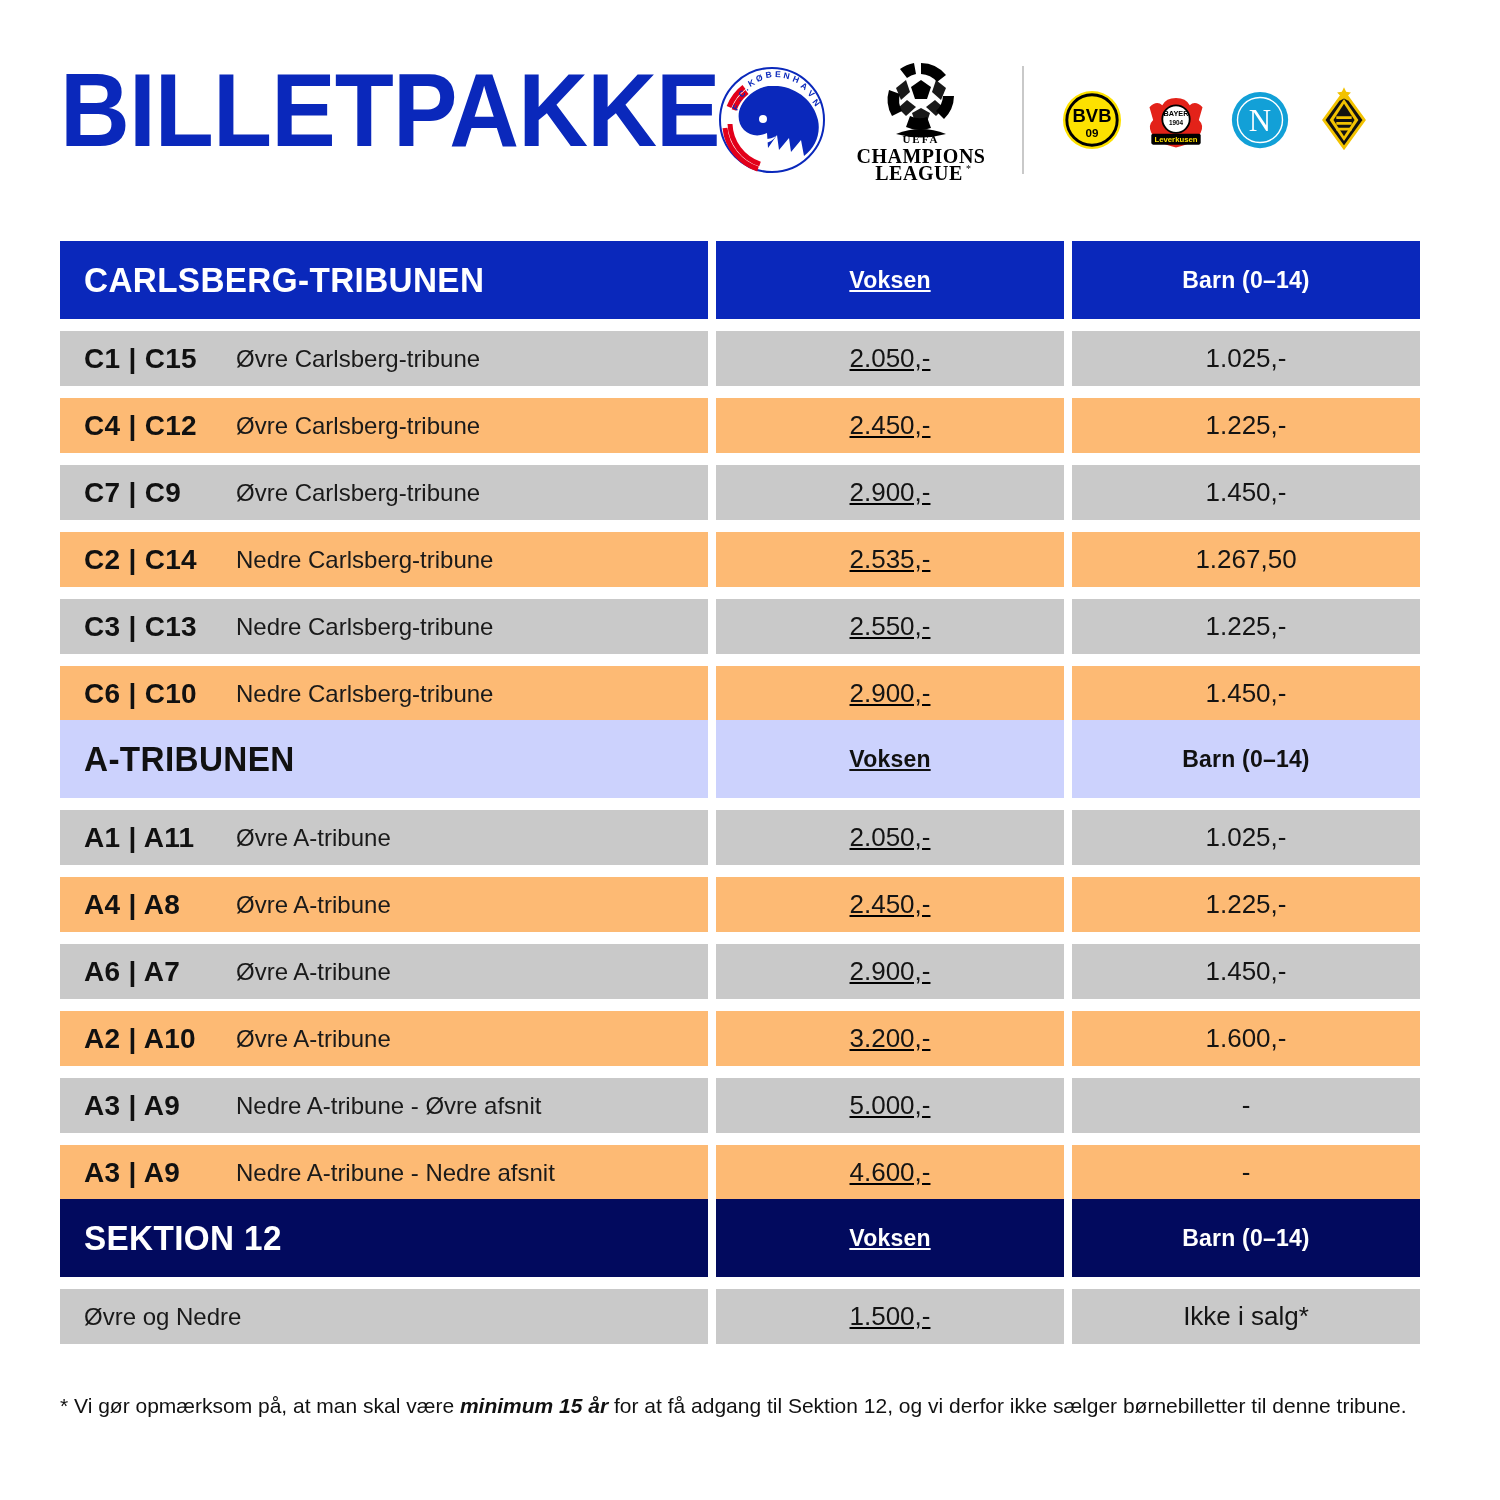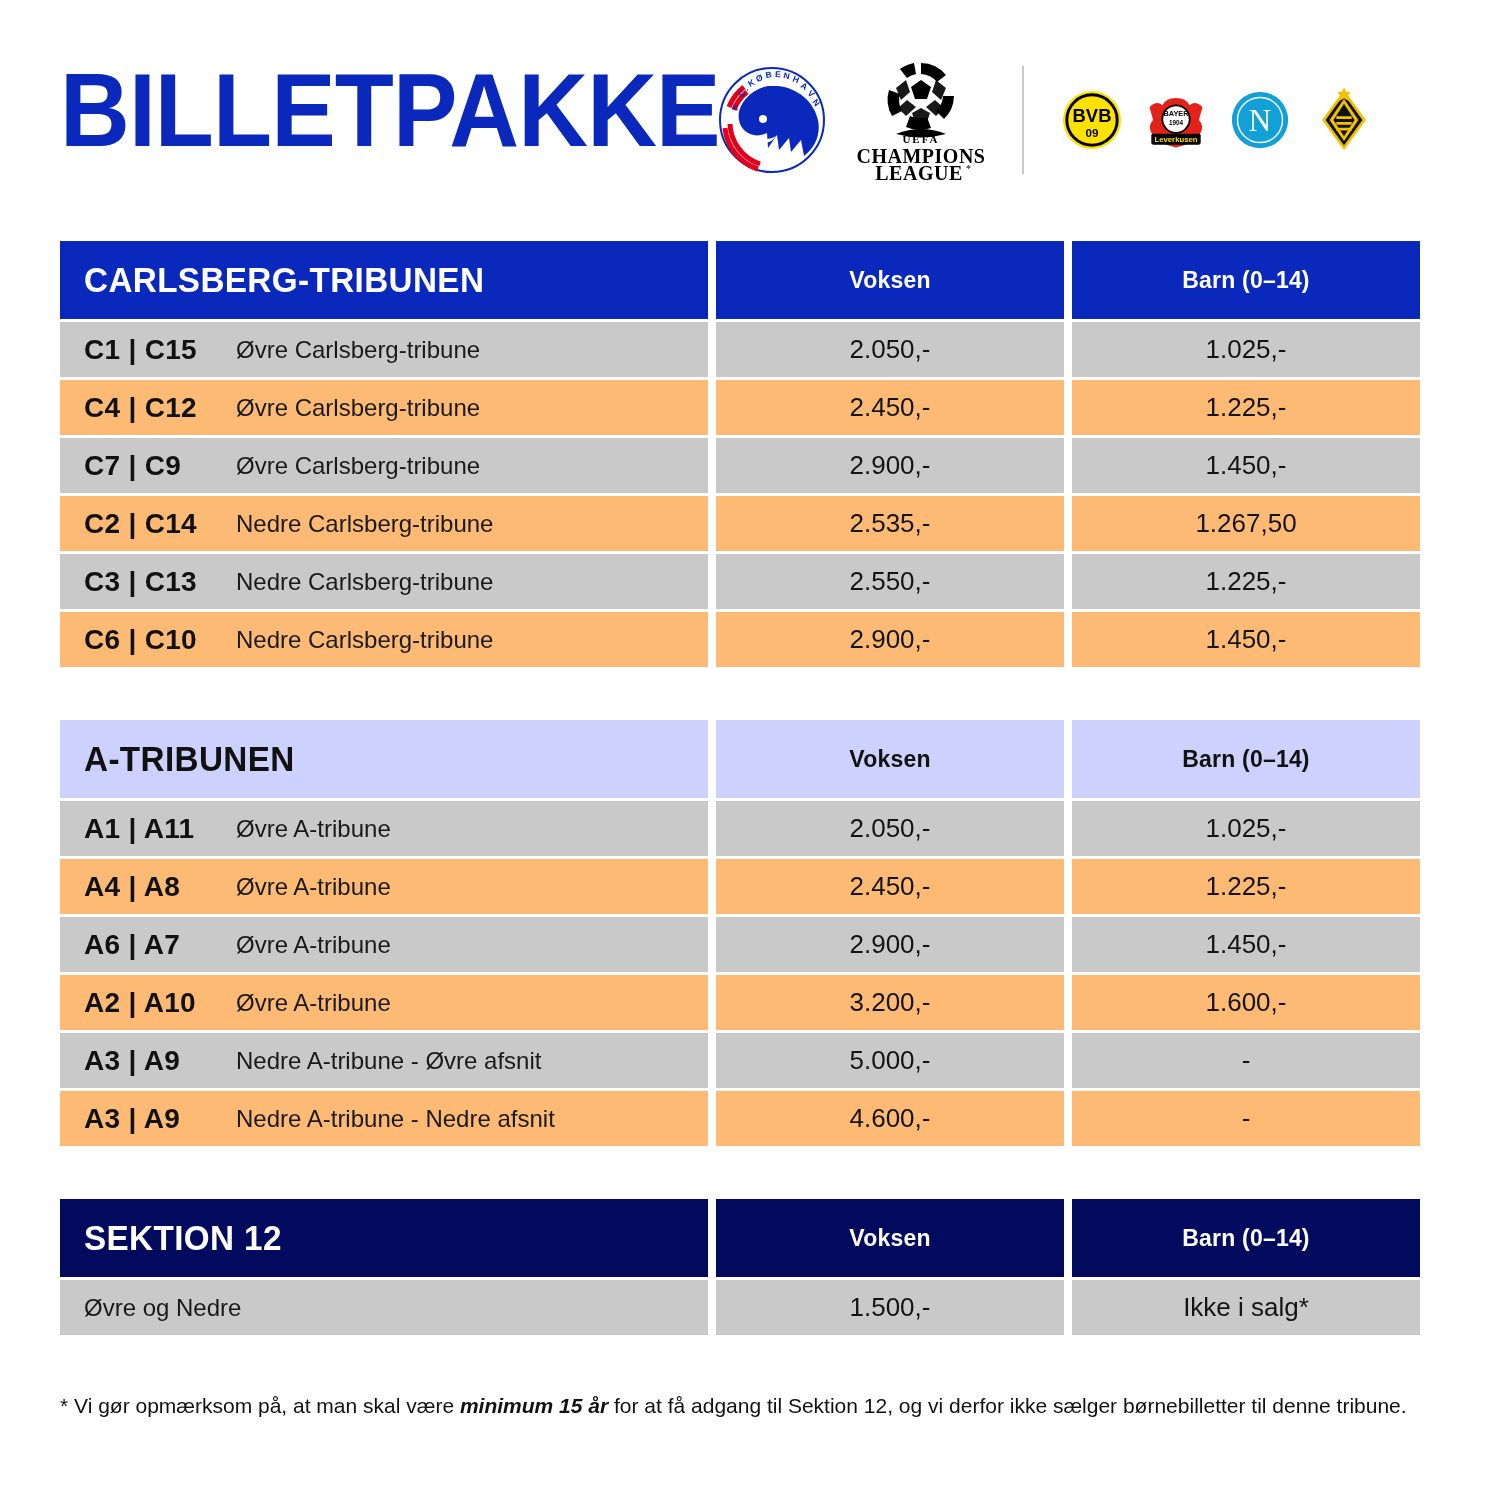--- a/index.html
+++ b/index.html
@@ -55,26 +55,26 @@
 
   
   .table {
     position: absolute;
     left: 60px;
     width: 1360px;
   }
   .row {
     display: flex;
     width: 100%;
-    margin-bottom: 3px;
+    margin-bottom: 12px;
     border-radius: 19px;
   }
   .cell { display: flex; align-items: center; }
   .c-name  { width: 648px; margin-right: 8px; padding-left: 24px; }
-  .c-adult { width: 348px; margin-right: 8px; justify-content: center; }
+  .c-adult { width: 348px; margin-right: 8px; justify-content: center; text-decoration: underline; }
   .c-child { width: 348px; justify-content: center; }
 
   
   .hdr .cell { height: 78px; }
   .hdr-blue .cell  { background: #0A28BB; color: #ffffff; }
   .hdr-lav  .cell  { background: #CCD2FD; color: #111111; }
   .hdr-navy .cell  { background: #020A5E; color: #ffffff; }
 
   .sec-title {
     font-family: "Liberation Sans Narrow", "Liberation Sans", sans-serif;

